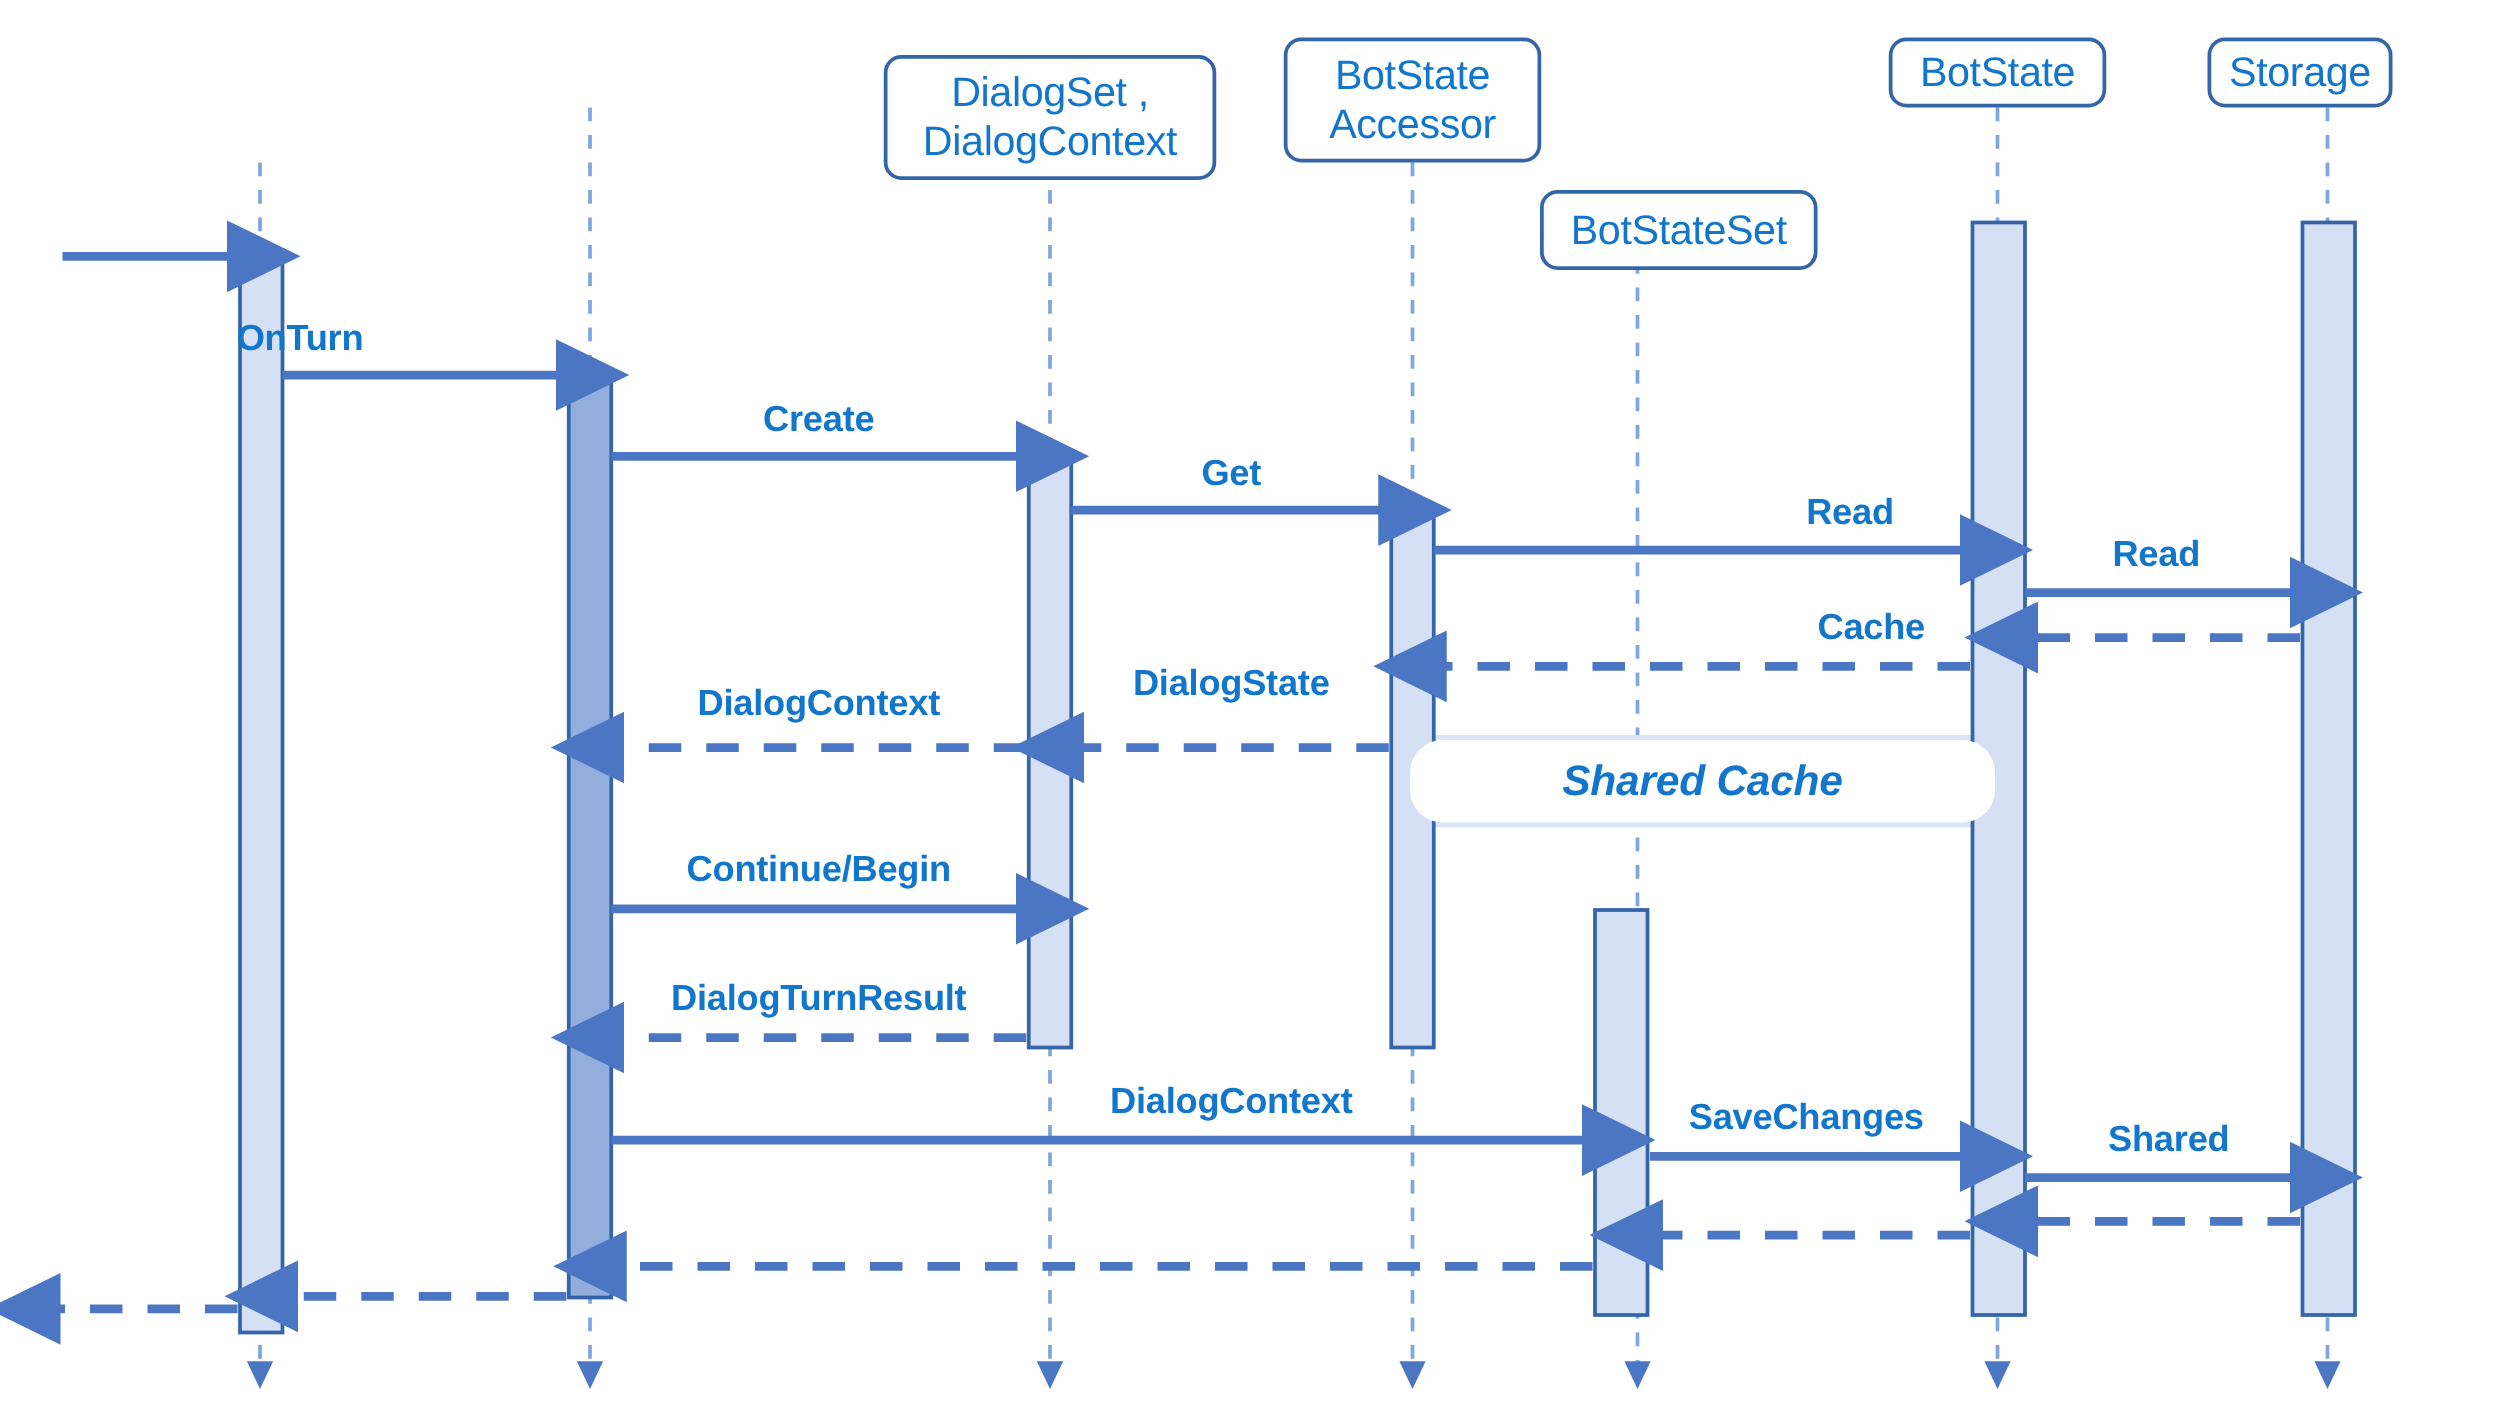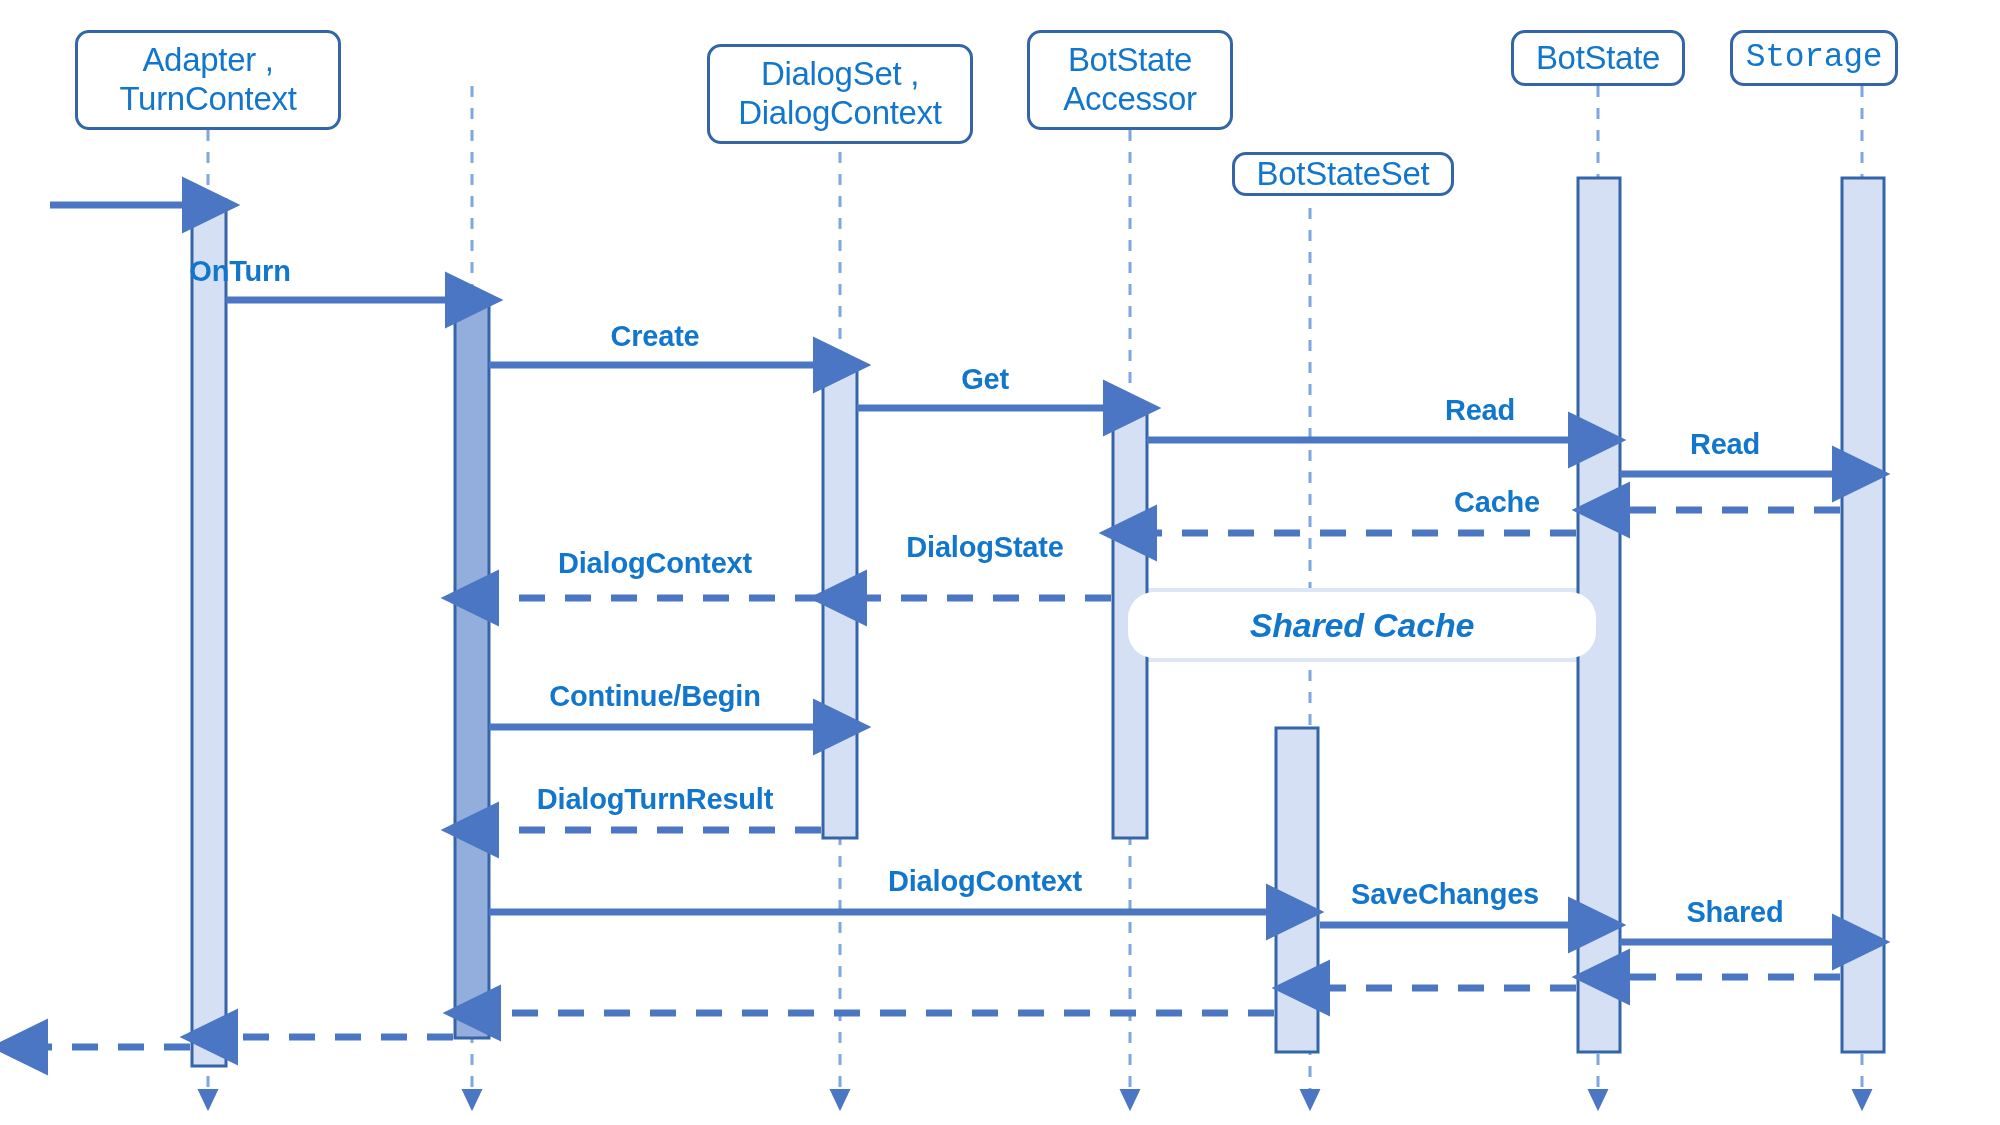--- a/index.html
+++ b/index.html
@@ -111,29 +111,27 @@
         <line x1="1320" y1="925" x2="1576" y2="925" stroke="#4A76C4" stroke-width="7" marker-end="url(#ah-r)"></line>
         <line x1="1620" y1="942" x2="1840" y2="942" stroke="#4A76C4" stroke-width="7" marker-end="url(#ah-r)"></line>
         <line x1="1840" y1="977" x2="1622" y2="977" stroke="#4A76C4" stroke-width="7" marker-end="url(#ah-l)" stroke-dasharray="26 20"></line>
         <line x1="1576" y1="988" x2="1322" y2="988" stroke="#4A76C4" stroke-width="7" marker-end="url(#ah-l)" stroke-dasharray="26 20"></line>
         <line x1="1274" y1="1013" x2="493" y2="1013" stroke="#4A76C4" stroke-width="7" marker-end="url(#ah-l)" stroke-dasharray="26 20"></line>
         <line x1="453" y1="1037" x2="230" y2="1037" stroke="#4A76C4" stroke-width="7" marker-end="url(#ah-l)" stroke-dasharray="26 20"></line>
         <line x1="190" y1="1047" x2="40" y2="1047" stroke="#4A76C4" stroke-width="7" marker-end="url(#ah-l)" stroke-dasharray="26 20"></line>
       </g>
   </svg>
 
-  <div class="pbox" style="left: 75px; top: 30px; width: 266px; height: 100px;">Adapter ,
-TurnContext</div>
   <div class="pbox" style="left: 707px; top: 44px; width: 266px; height: 100px;">DialogSet ,
 DialogContext</div>
   <div class="pbox" style="left: 1027px; top: 30px; width: 206px; height: 100px;">BotState
 Accessor</div>
-  <div class="pbox" style="left: 1232px; top: 152px; width: 222px; height: 44px;">BotStateSet</div>
+  <div class="pbox" style="left: 1232px; top: 152px; width: 222px; height: 64px;">BotStateSet</div>
   <div class="pbox" style="left: 1511px; top: 30px; width: 174px; height: 56px;">BotState</div>
-  <div class="pbox" style="left: 1730px; top: 30px; width: 168px; height: 56px; font-family: Liberation Mono, monospace;">Storage</div>
+  <div class="pbox" style="left: 1766px; top: 30px; width: 148px; height: 56px;">Storage</div>
 
   <div class="mlabel ctr" style="left: 240px; top: 255px;">OnTurn</div>
   <div class="mlabel ctr" style="left: 655px; top: 320px;">Create</div>
   <div class="mlabel ctr" style="left: 985px; top: 363px;">Get</div>
   <div class="mlabel ctr" style="left: 1480px; top: 394px;">Read</div>
   <div class="mlabel ctr" style="left: 1725px; top: 428px;">Read</div>
   <div class="mlabel ctr" style="left: 1497px; top: 486px;">Cache</div>
   <div class="mlabel ctr" style="left: 985px; top: 531px;">DialogState</div>
   <div class="mlabel ctr" style="left: 655px; top: 547px;">DialogContext</div>
   <div class="mlabel ctr" style="left: 655px; top: 680px;">Continue/Begin</div>

